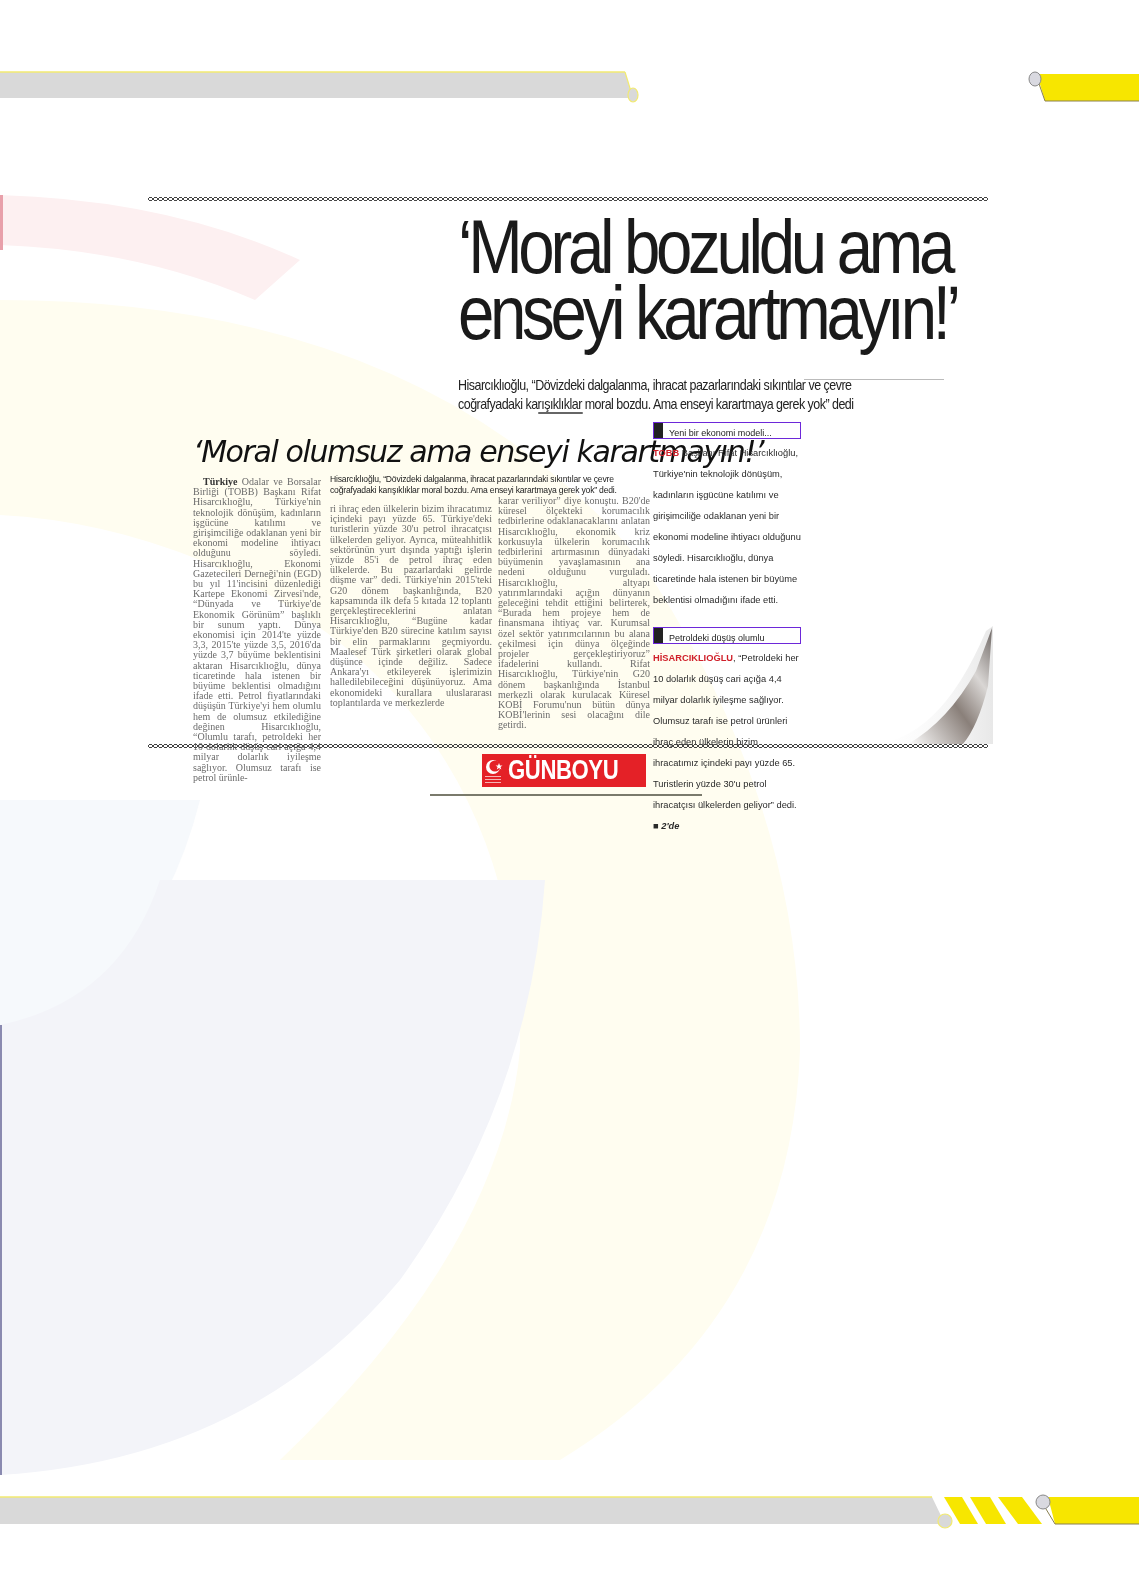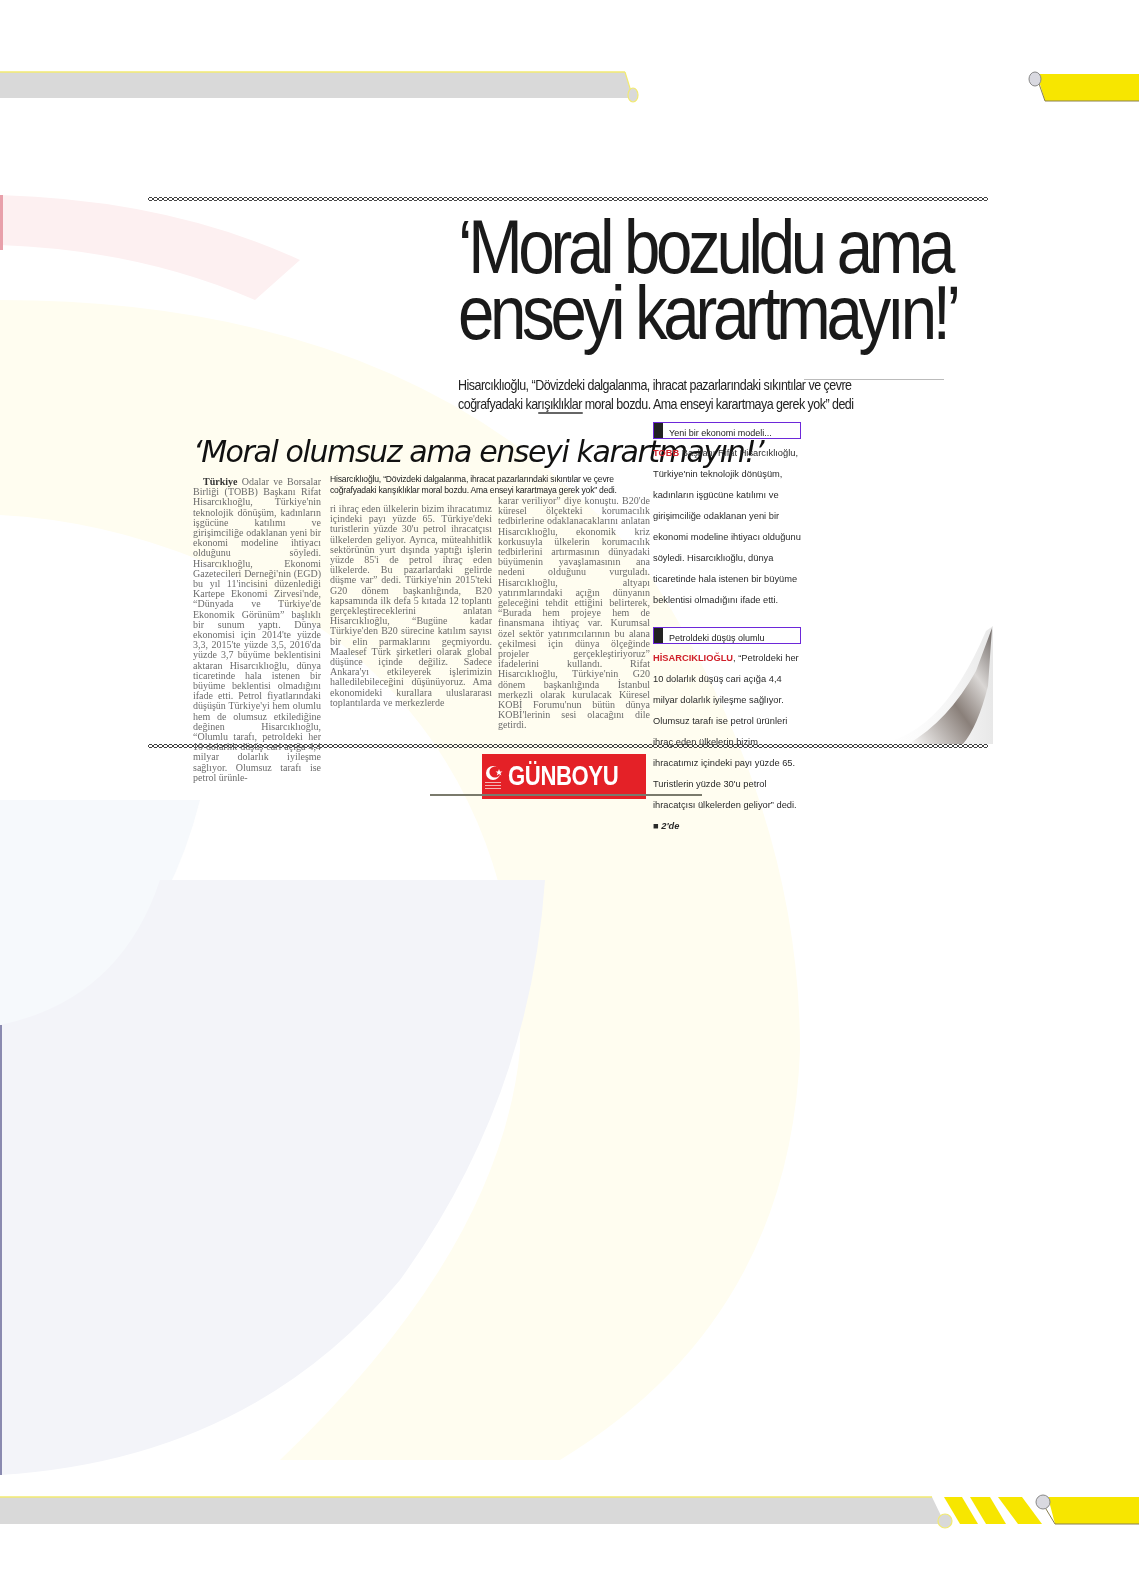--- a/index.html
+++ b/index.html
@@ -66,21 +66,21 @@
       background: #fff; font-size: 9px; color: #222; margin-bottom: 4px;
     }
     .side-head .blk { width: 9px; height: 15px; background: #222; margin-right: 6px; }
     .side-body { font-size: 9.3px; line-height: 21px; color: #2a2a2a; padding-left: 0; }
     .side-body .lead { color: #d0202a; font-weight: bold; }
     .side-gap { height: 16px; }
 
     .page-curl { position: absolute; left: 720px; top: 430px; width: 125px; height: 120px; }
 
     .logo {
-      position: absolute; left: 482px; top: 754px; width: 164px; height: 45px;
+      position: absolute; left: 482px; top: 754px; width: 164px; height: 33px;
       background: #e42127; z-index: 3; display: flex; align-items: center;
     }
     .logo .crescent { width: 26px; height: 33px; position: relative; }
     .logo .name {
       color: #fff; font-weight: bold; font-size: 27px; letter-spacing: -0.5px;
       font-family: "Liberation Sans", sans-serif; transform: scaleX(0.82); transform-origin: left center;
     }
     .logo-rule { position: absolute; left: 430px; top: 794px; width: 272px; height: 2px; background: #7a7a6c; z-index: 3; }
   </style>
 </head>

